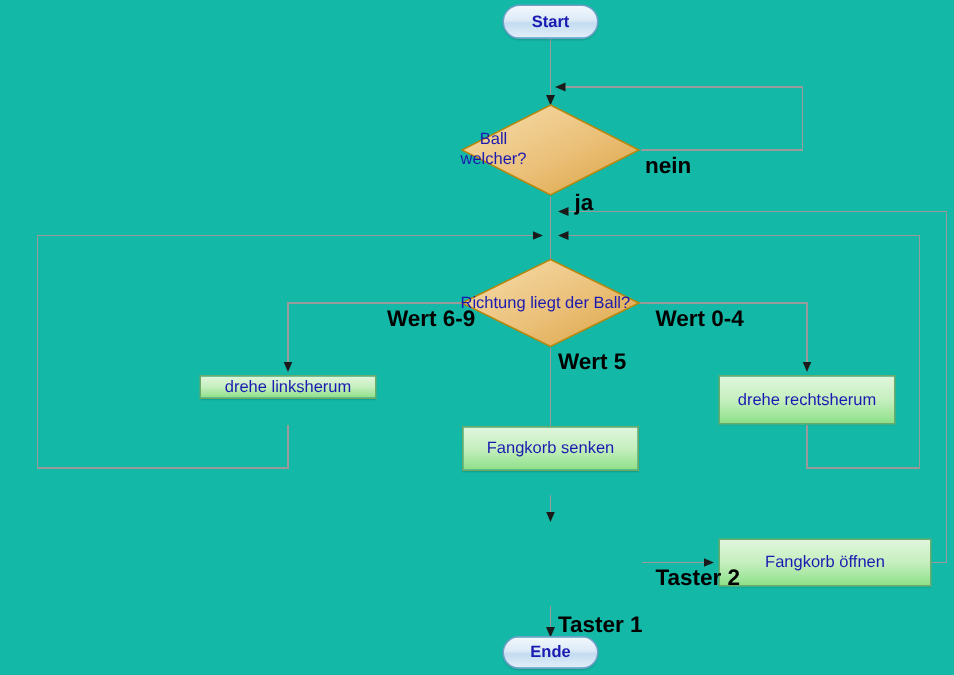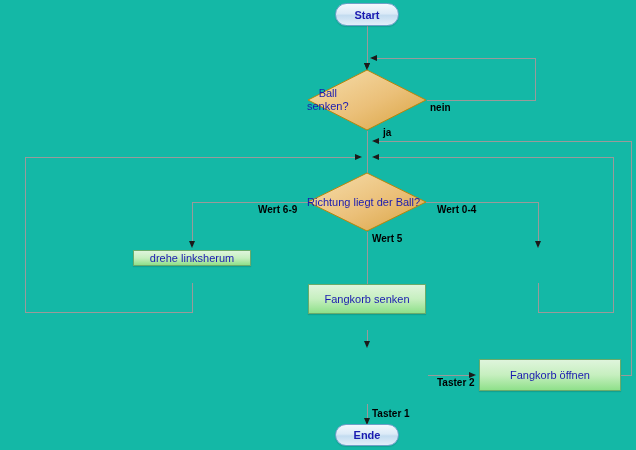--- a/index.html
+++ b/index.html
@@ -39,21 +39,21 @@
   .dec .lbl{
     position:absolute;left:0;top:0;width:100%;height:100%;
     display:flex;align-items:center;justify-content:flex-start;
     color:#1a1ab0;font-size:11px;line-height:13px;text-align:center;
     pointer-events:none;
   }
 
   .edge-label{
     position:absolute;
     color:#000000;
-    font-size:10px;
+    font-size:15px;
     font-weight:bold;
     white-space:nowrap;
     font-family:"Liberation Sans", sans-serif;
   }
 </style>
 </head>
 <body>
 
 <div id="canvas">
 
@@ -103,21 +103,21 @@
           <stop offset="0%" stop-color="#f6dfae"></stop>
           <stop offset="55%" stop-color="#ebc079"></stop>
           <stop offset="100%" stop-color="#d8a23f"></stop>
         </linearGradient>
       </defs>
       <polygon points="60,1 119,31 60,61 1,31" fill="url(#gd1)" stroke="#b8860b" stroke-width="1"></polygon>
     </svg>
     <div class="lbl">
       <div>
         <div>Ball</div>
-        <div>senken?</div>
+        <div>welcher?</div>
       </div>
     </div>
   </div>
 
   <div class="dec" style="left:307px;top:172px;width:120px;height:60px;">
     <svg width="120" height="60" viewBox="0 0 120 60">
       <defs>
         <linearGradient id="gd2" x1="0" y1="0" x2="1" y2="1">
           <stop offset="0%" stop-color="#f6dfae"></stop>
           <stop offset="55%" stop-color="#ebc079"></stop>
@@ -130,20 +130,23 @@
       <div>
         <div>Richtung liegt der Ball?</div>
       </div>
     </div>
   </div>
 
   <div class="node proc" style="left:133px;top:250px;width:118px;height:16px;">
     <span>drehe linksherum</span>
   </div>
 
+  <div class="node proc" style="left:479px;top:250px;width:118px;height:33px;">
+    <span>drehe rechtsherum</span>
+  </div>
 
   <div class="node proc" style="left:308px;top:284px;width:118px;height:30px;">
     <span>Fangkorb senken</span>
   </div>
 
 
   <div class="node proc" style="left:479px;top:359px;width:142px;height:32px;">
     <span>Fangkorb öffnen</span>
   </div>
 

